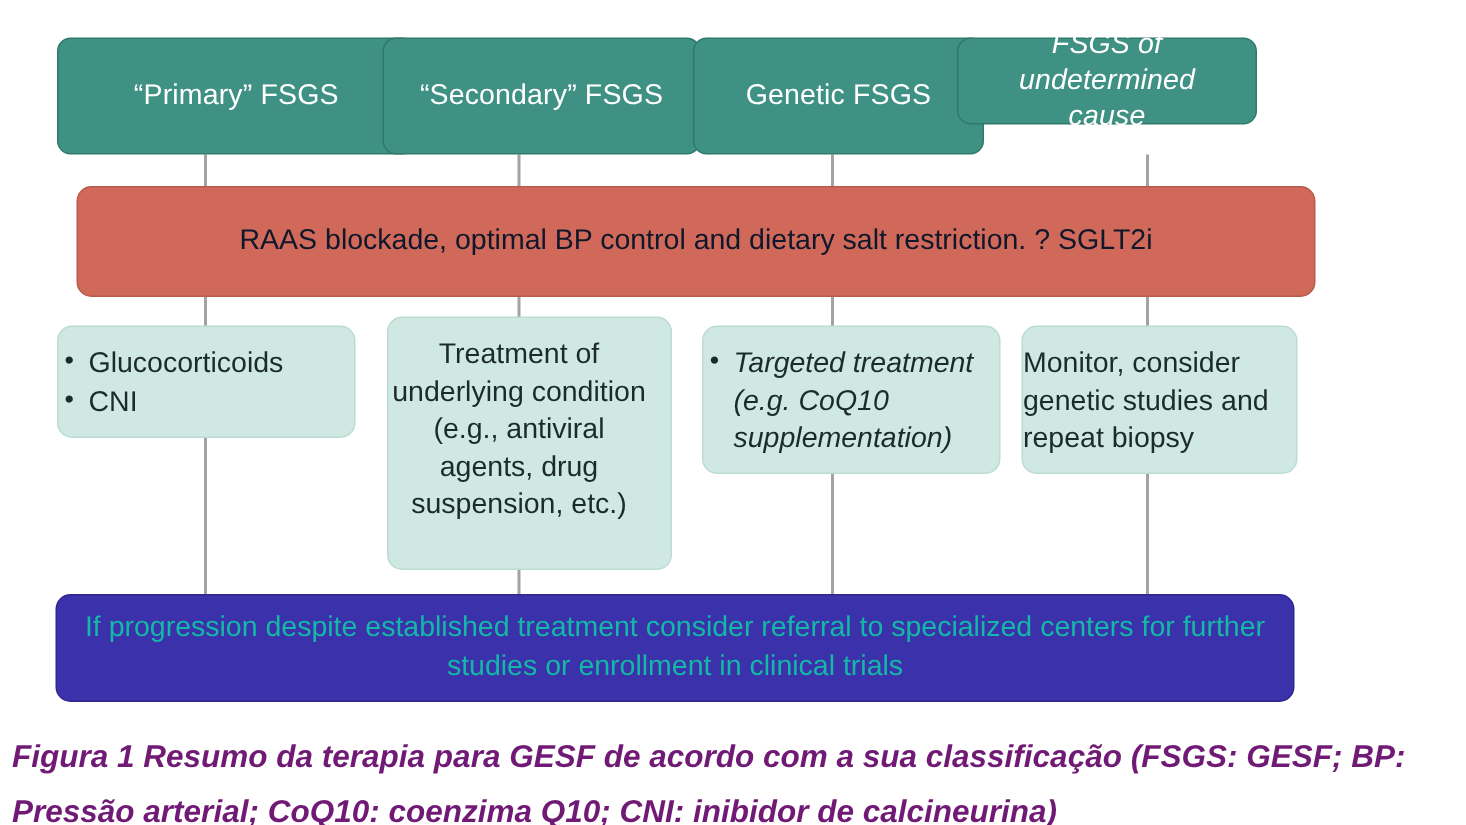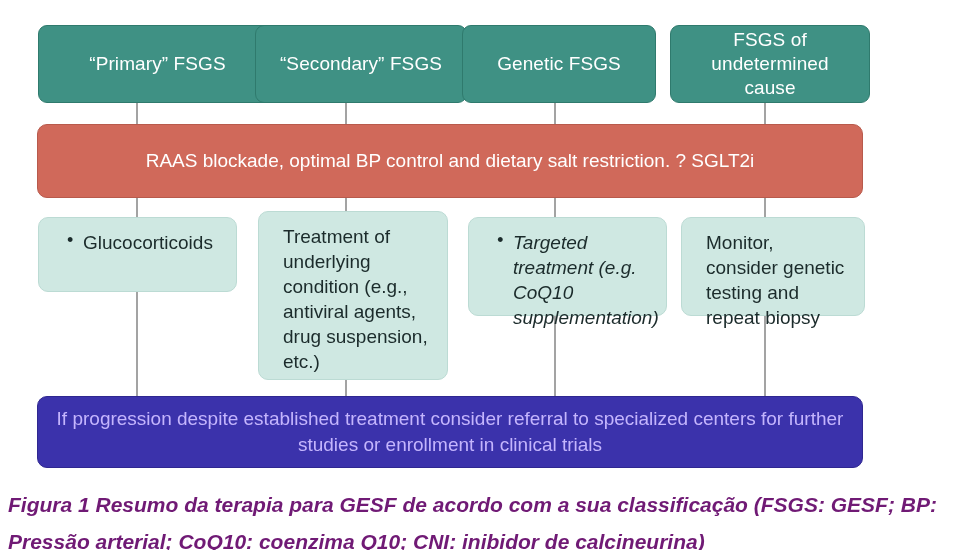--- a/index.html
+++ b/index.html
@@ -43,54 +43,55 @@
     align-items: center;
     justify-content: center;
     text-align: center;
     font-size: 19px;
     line-height: 1.25;
     letter-spacing: .1px;
   }
   .band-raas {
     background: #d0695a;
     border: 1px solid #b85a4c;
-    color: #ffffff;
+    color: #0f172a;
     align-items: center;
     justify-content: center;
     text-align: center;
     font-size: 19px;
     border-radius: 10px;
+    margin-left: 14px;
   }
   .box-mint {
     background: #cfe8e2;
     border: 1px solid #bcdbd4;
     color: #1b2b2b;
     align-items: flex-start;
     justify-content: flex-start;
     font-size: 19px;
     line-height: 1.32;
     border-radius: 10px;
   }
   .band-blue {
     background: #3b32ab;
     border: 1px solid #2f2790;
-    color: #c4b5fd;
+    color: #14b8a6;
     align-items: center;
     justify-content: center;
     text-align: center;
     font-size: 19px;
     line-height: 1.35;
     border-radius: 10px;
   }
   .box-inner {
     width: 100%;
     padding: 0 14px;
   }
   .mint-inner {
-    padding: 12px 14px 10px 24px;
+    padding: 12px 14px 10px 0;
     width: 100%;
   }
   ul.bullets {
     margin: 0;
     padding: 0 0 0 18px;
     list-style: none;
   }
   ul.bullets li {
     position: relative;
     margin: 0 0 1px 0;
@@ -145,54 +146,55 @@
   </div>
 
   <div class="box box-top" style="left:255px; top:25px; width:212px; height:78px;">
     <div class="box-inner twoline">“Secondary” FSGS</div>
   </div>
 
   <div class="box box-top" style="left:462px; top:25px; width:194px; height:78px;justify-content:flex-end;">
     <div class="box-inner twoline">Genetic FSGS</div>
   </div>
 
-  <div class="box box-top" style="left:670px; top:25px; width:200px; height:78px;">
+  <div class="box box-top" style="left:638px; top:25px; width:200px; height:58px;font-style:italic;">
     <div class="box-inner twoline">FSGS of
 undetermined cause</div>
   </div>
 
   <div class="box band-raas" style="left:37px; top:124px; width:826px; height:74px;">
     <div class="box-inner">RAAS blockade, optimal BP control and dietary salt restriction. ? SGLT2i</div>
   </div>
 
   <div class="box box-mint" style="left:38px; top:217px; width:199px; height:75px;">
     <div class="mint-inner">
       <ul class="bullets">
         <li>Glucocorticoids</li>
+        <li>CNI</li>
       </ul>
     </div>
   </div>
 
-  <div class="box box-mint" style="left:258px; top:211px; width:190px; height:169px;">
+  <div class="box box-mint" style="left:258px; top:211px; width:190px; height:169px;text-align:center;">
     <div class="mint-inner">
       <p class="plain-lines">Treatment of underlying condition (e.g., antiviral agents, drug suspension, etc.)</p>
     </div>
   </div>
 
   <div class="box box-mint" style="left:468px; top:217px; width:199px; height:99px;font-style:italic;">
     <div class="mint-inner">
       <ul class="bullets">
         <li>Targeted treatment (e.g. CoQ10 supplementation)</li>
       </ul>
     </div>
   </div>
 
   <div class="box box-mint" style="left:681px; top:217px; width:184px; height:99px;">
     <div class="mint-inner">
-      <p class="plain-lines">Monitor, consider genetic testing and repeat biopsy</p>
+      <p class="plain-lines">Monitor, consider genetic studies and repeat biopsy</p>
     </div>
   </div>
 
   <div class="box band-blue" style="left:37px; top:396px; width:826px; height:72px;">
     <div class="box-inner">If progression despite established treatment consider referral to specialized centers for further studies or enrollment in clinical trials</div>
   </div>
 
 </div>
 
 <div id="caption">Figura 1 Resumo da terapia para GESF de acordo com a sua classificação (FSGS: GESF; BP: Pressão arterial; CoQ10: coenzima Q10; CNI: inibidor de calcineurina)</div>

